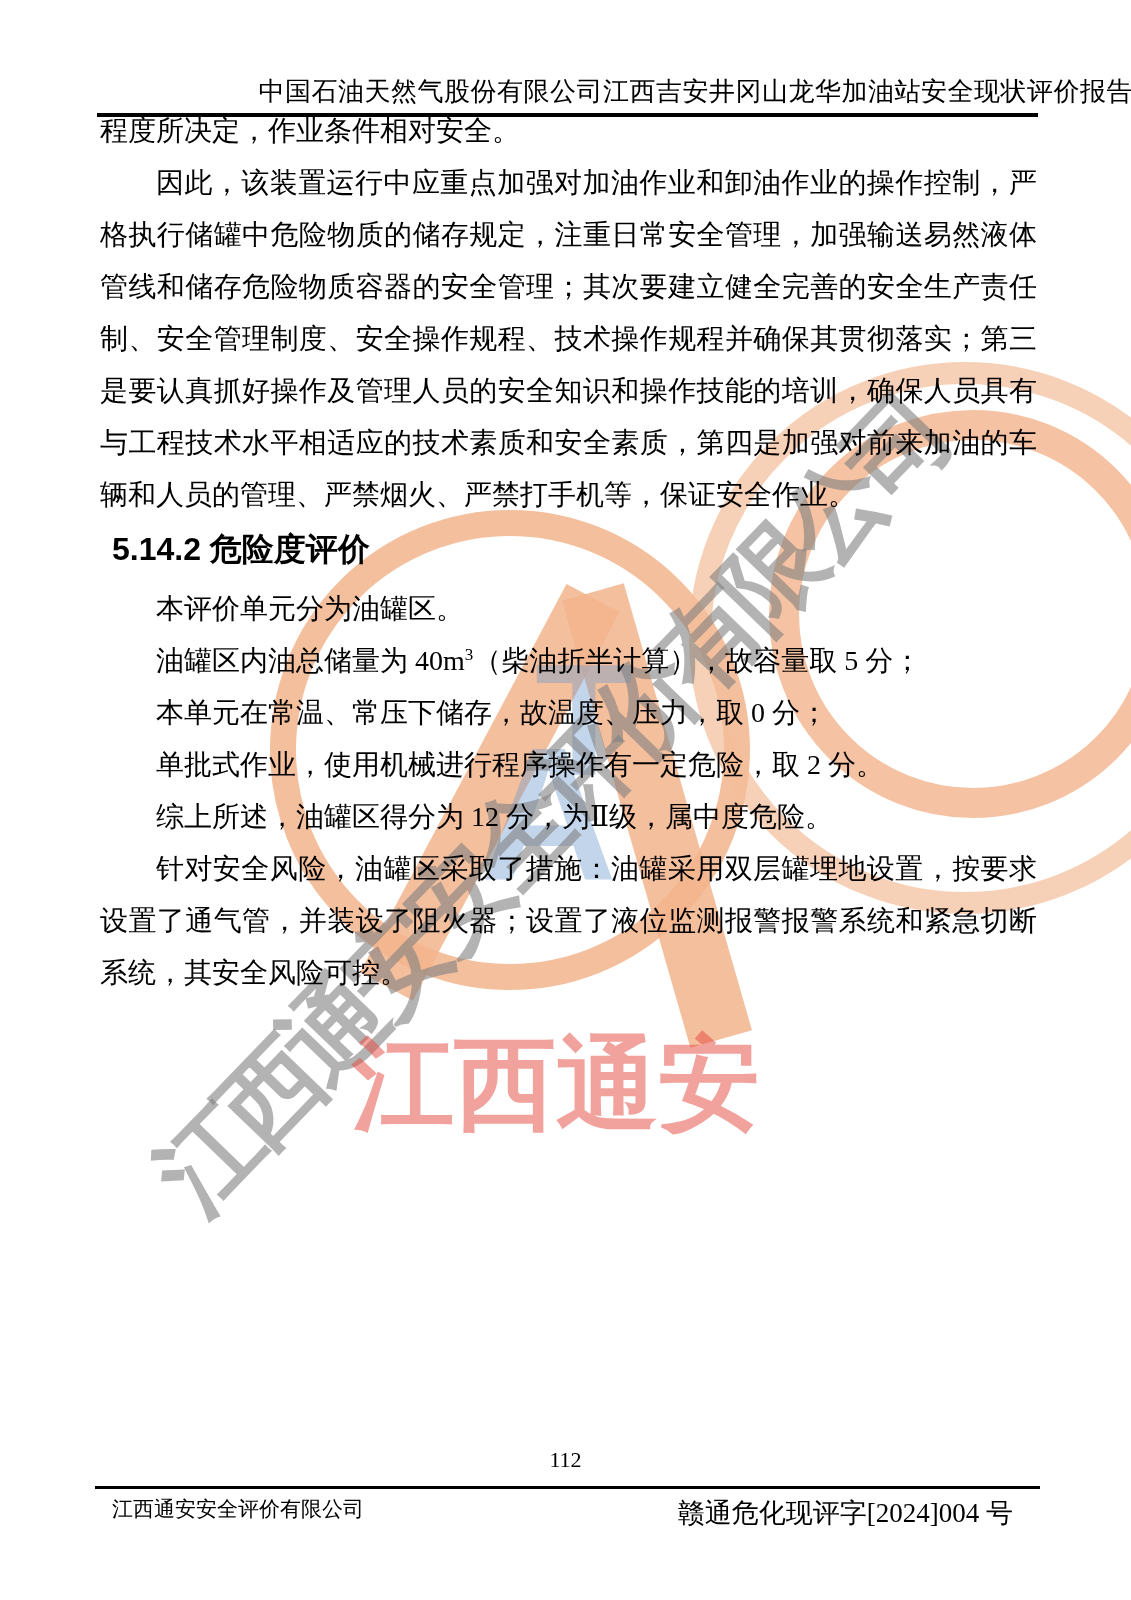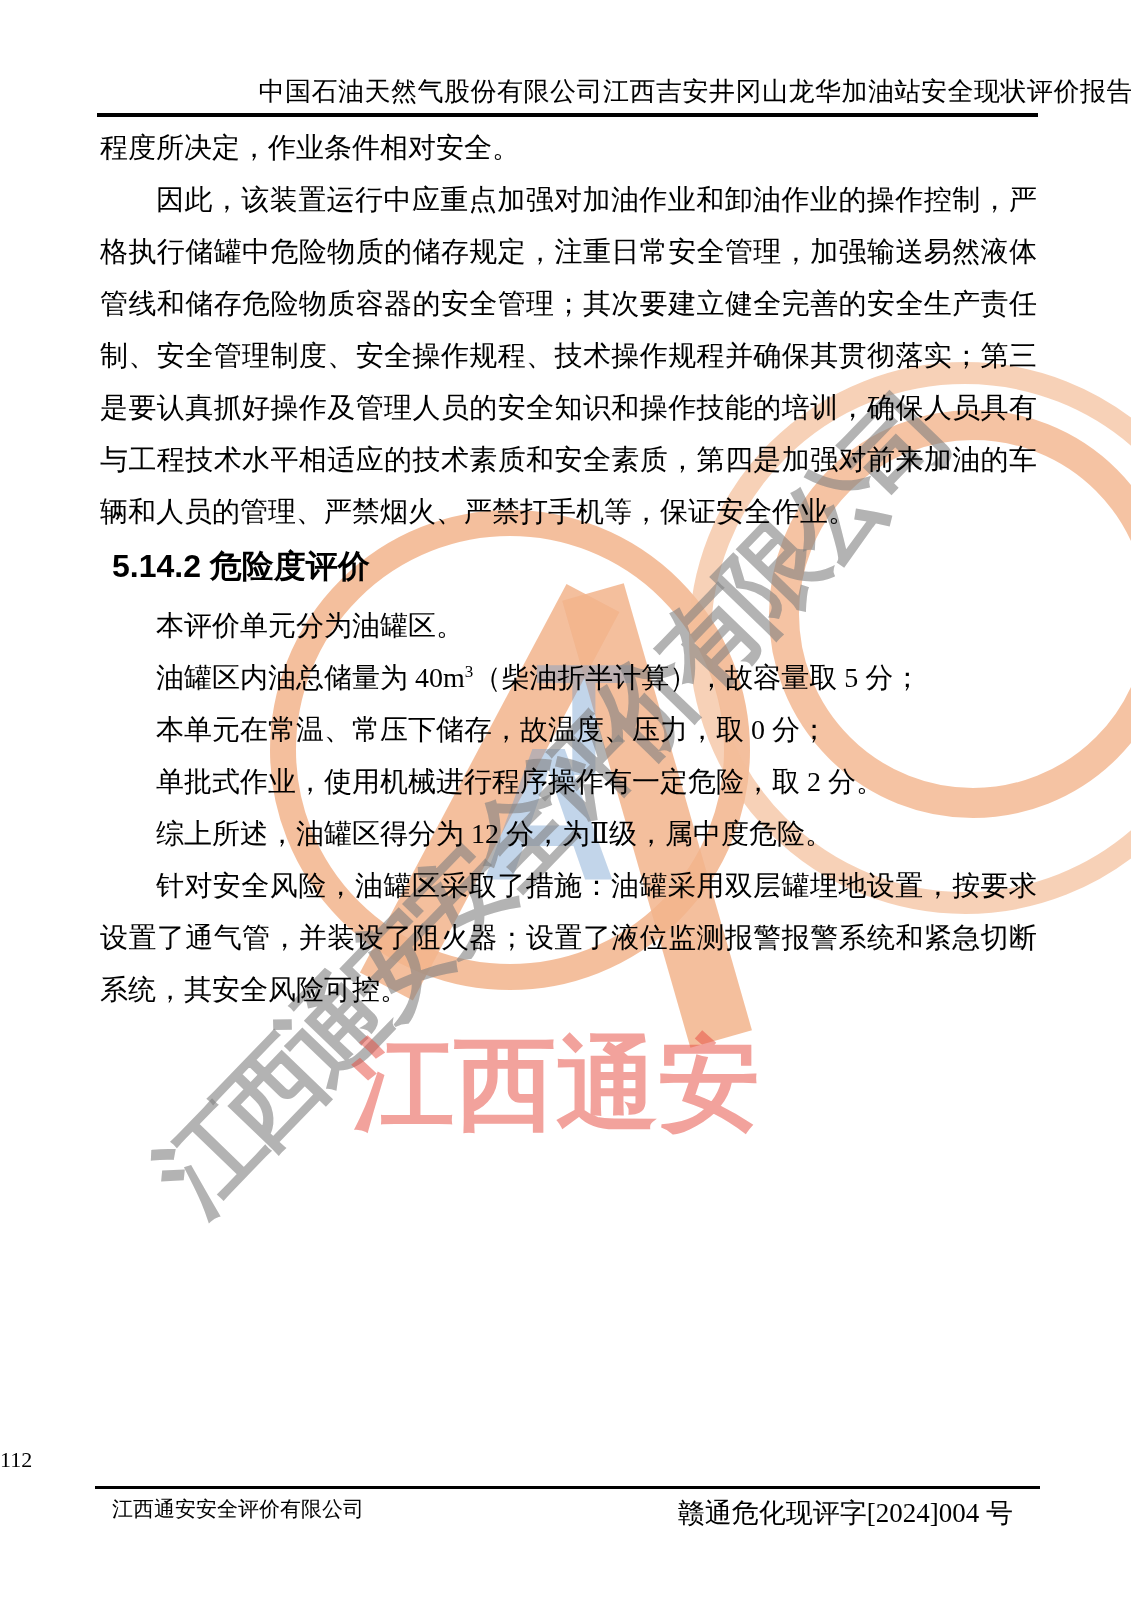--- a/index.html
+++ b/index.html
@@ -89,21 +89,21 @@
   }
   .header-rule {
     position: absolute; z-index: 2;
     top: 113px; left: 97px; width: 941px; height: 4px;
     background: #000;
   }
 
   
   .content {
     position: absolute; z-index: 2;
-    top: 122px; left: 100px; width: 937px;
+    top: 105px; left: 100px; width: 937px;
     font-size: 28px;
     line-height: 52px;
     text-align: justify;
   }
   .content p { margin: 0; }
   .indent { text-indent: 2em; }
   .list-line { margin-bottom: 1px; }
   .section-heading {
     font-family: "Liberation Sans", "DejaVu Sans", sans-serif;
     font-weight: bold;
@@ -112,21 +112,21 @@
     margin: 8px 0 14px 12px;
     text-align: left;
   }
   sub.small-b { font-size: 17px; line-height: 0; vertical-align: -6px; }
   sup.small-3 { font-size: 17px; line-height: 0; vertical-align: 10px; }
 
   
   .page-number {
     position: absolute; z-index: 2;
     top: 1447px; left: 0; width: 100%;
-    text-align: left; font-size: 22px;
+    text-align: center; font-size: 22px;
   }
   .footer-rule {
     position: absolute; z-index: 2;
     top: 1486px; left: 95px; width: 945px; height: 3px;
     background: #000;
   }
   .footer-left {
     position: absolute; z-index: 2;
     top: 1495px; left: 112px; font-size: 21px;
   }

